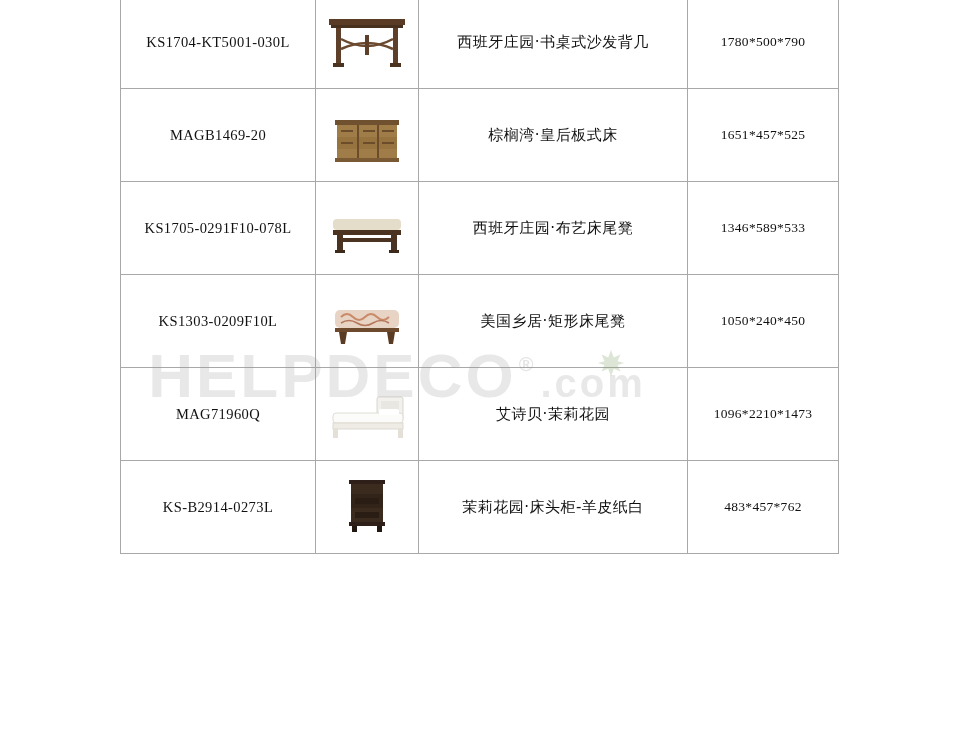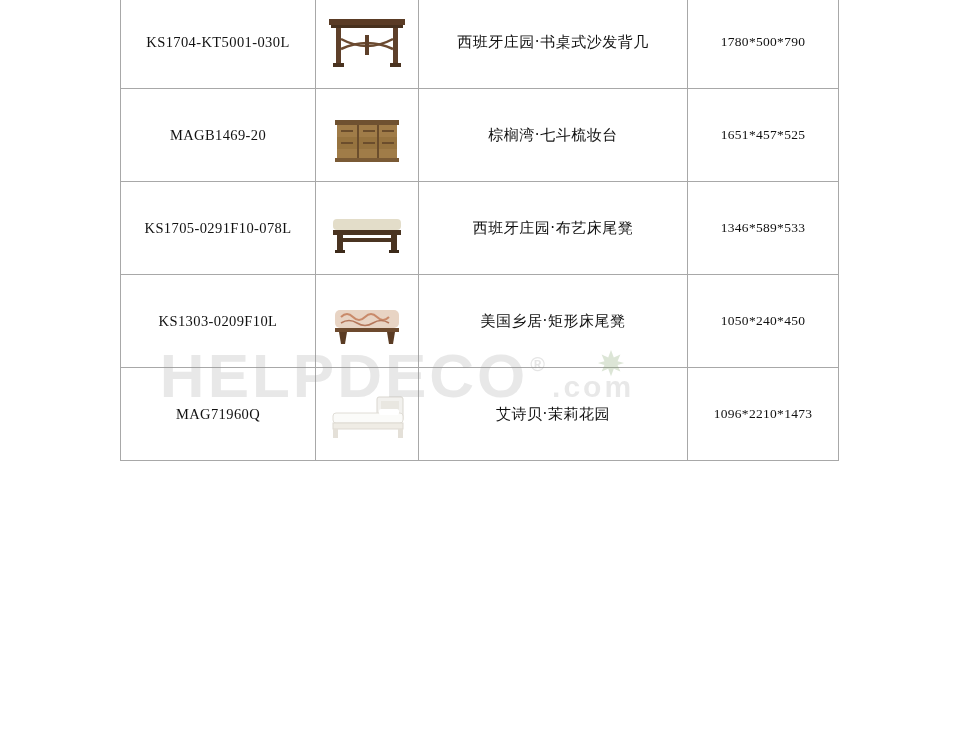--- a/index.html
+++ b/index.html
@@ -45,21 +45,21 @@
   }
   #watermark .wm-reg {
     font-size: 20px;
     vertical-align: super;
     position: relative;
     top: -26px;
     left: 2px;
     color: rgba(150,150,150,0.25);
   }
   #watermark .wm-com {
-    font-size: 30px;
+    font-size: 40px;
     margin-left: 6px;
     color: rgba(150,150,150,0.22);
   }
   #watermark .wm-leaf {
     position: absolute;
     left: 596px;
     top: 18px;
     width: 30px;
     height: 30px;
   }
@@ -170,21 +170,21 @@
               <rect x="22" y="32" width="12" height="2" fill="#6b4d2c"></rect>
               <rect x="44" y="32" width="12" height="2" fill="#6b4d2c"></rect>
               <rect x="63" y="32" width="12" height="2" fill="#6b4d2c"></rect>
               <rect x="22" y="44" width="12" height="2" fill="#6b4d2c"></rect>
               <rect x="44" y="44" width="12" height="2" fill="#6b4d2c"></rect>
               <rect x="63" y="44" width="12" height="2" fill="#6b4d2c"></rect>
               <rect x="16" y="60" width="64" height="4" fill="#7a5a35"></rect>
             </svg>
           </div>
         </td>
-        <td class="col-name">棕榈湾·七斗梳妆台</td>
+        <td class="col-name">棕榈湾·皇后板式床</td>
         <td class="col-dim">1651*457*525</td>
       </tr>
 
       <tr class="row">
         <td class="col-code">KS1705-0291F10-078L</td>
         <td class="col-img">
           <div class="thumb-wrap">
             <svg class="thumb" width="96" height="74" viewBox="0 0 96 74">
               <rect x="14" y="28" width="68" height="11" rx="4" fill="#e3ddc9"></rect>
               <rect x="14" y="39" width="68" height="5" fill="#4a3421"></rect>
@@ -230,16 +230,36 @@
               <rect x="14" y="52" width="5" height="9" fill="#e4e0d8"></rect>
               <rect x="79" y="52" width="5" height="9" fill="#e4e0d8"></rect>
               <rect x="60" y="32" width="20" height="6" rx="2" fill="#ffffff"></rect>
             </svg>
           </div>
         </td>
         <td class="col-name">艾诗贝·茉莉花园</td>
         <td class="col-dim">1096*2210*1473</td>
       </tr>
 
+      <tr class="row">
+        <td class="col-code">KS-B2914-0273L</td>
+        <td class="col-img">
+          <div class="thumb-wrap">
+            <svg class="thumb" width="96" height="74" viewBox="0 0 96 74">
+              <rect x="30" y="10" width="36" height="4" fill="#2e2018"></rect>
+              <rect x="32" y="14" width="32" height="10" fill="#3b2a1e"></rect>
+              <rect x="32" y="24" width="32" height="14" fill="#33241a"></rect>
+              <rect x="32" y="38" width="32" height="14" fill="#3b2a1e"></rect>
+              <rect x="36" y="28" width="24" height="6" fill="#2a1d14"></rect>
+              <rect x="36" y="42" width="24" height="6" fill="#2a1d14"></rect>
+              <rect x="30" y="52" width="36" height="4" fill="#2e2018"></rect>
+              <rect x="33" y="56" width="5" height="6" fill="#241910"></rect>
+              <rect x="58" y="56" width="5" height="6" fill="#241910"></rect>
+            </svg>
+          </div>
+        </td>
+        <td class="col-name">茉莉花园·床头柜-羊皮纸白</td>
+        <td class="col-dim">483*457*762</td>
+      </tr>
 
     </tbody>
   </table>
 </div>
 
 </body></html>

